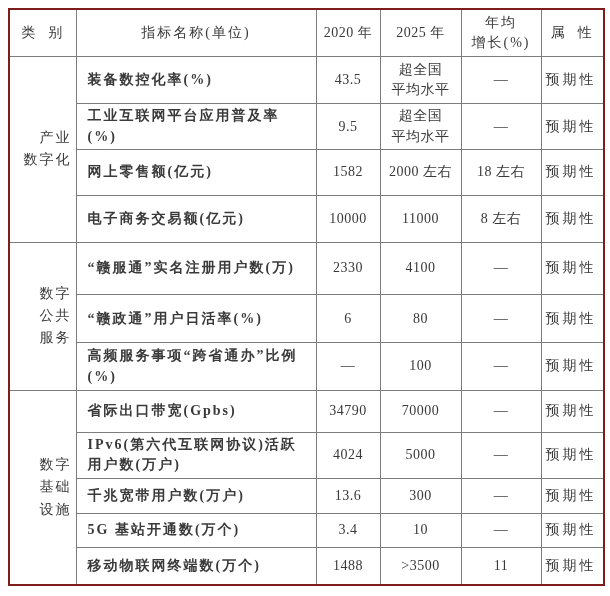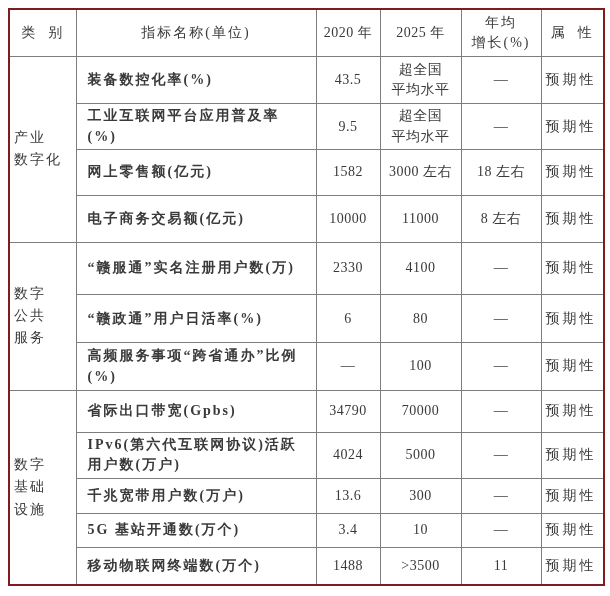--- a/index.html
+++ b/index.html
@@ -33,21 +33,21 @@
     box-sizing: border-box;
     vertical-align: middle;
     line-height: 1.45;
     background: #ffffff;
   }
   
   th { text-align: center; white-space: pre-wrap; letter-spacing: 2px; }
   th.num-head { letter-spacing: 0.5px; margin-left: 19px; }
   
   td.cat {
-    text-align: left;
+    text-align: right;
     white-space: pre-wrap;
     letter-spacing: 2px;
     line-height: 1.6;
   }
   
   td.ind {
     text-align: left;
     padding-left: 11px;
     padding-right: 8px;
     letter-spacing: 2px;
@@ -118,21 +118,21 @@
       <td class="ind">工业互联网平台应用普及率(%)</td>
       <td class="val">9.5</td>
       <td class="val">超全国
 平均水平</td>
       <td class="val">—</td>
       <td class="attr">预期性</td>
     </tr>
     <tr class="r3">
       <td class="ind">网上零售额(亿元)</td>
       <td class="val">1582</td>
-      <td class="val">3000 左右</td>
+      <td class="val">2000 左右</td>
       <td class="val">18 左右</td>
       <td class="attr">预期性</td>
     </tr>
     <tr class="r4">
       <td class="ind">电子商务交易额(亿元)</td>
       <td class="val">10000</td>
       <td class="val">11000</td>
       <td class="val">8 左右</td>
       <td class="attr">预期性</td>
     </tr>

